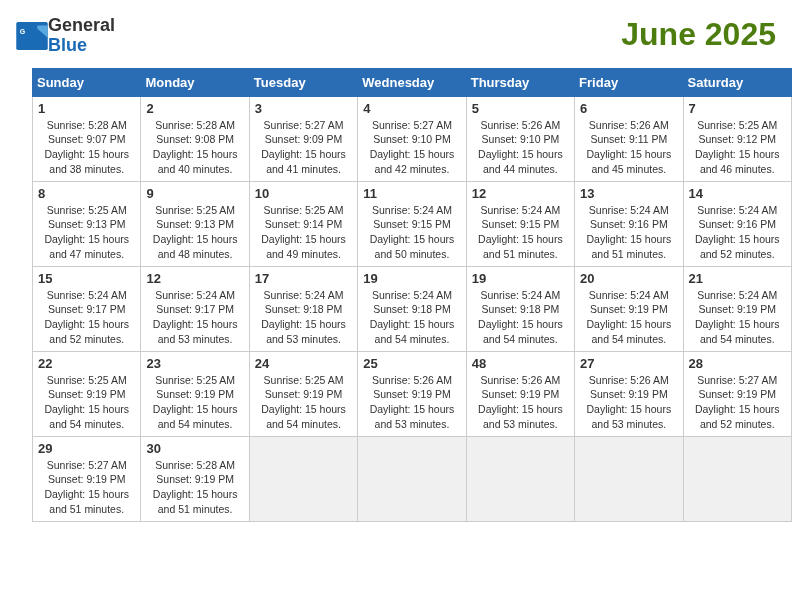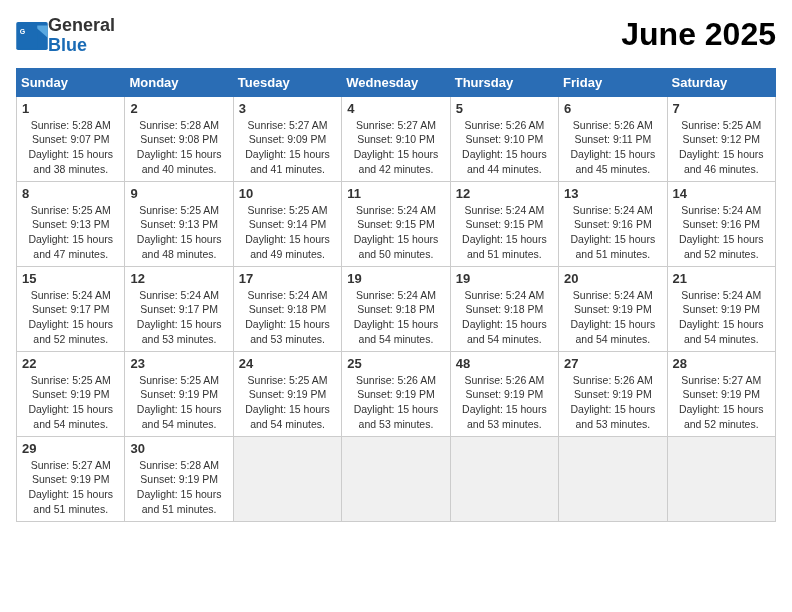--- a/index.html
+++ b/index.html
@@ -29,30 +29,31 @@
     .logo-icon {
       width: 32px;
       height: 28px;
     }
     .title-area {
       text-align: right;
     }
     .month-title {
       font-size: 32px;
       font-weight: bold;
-      color: #000000;
+      color: #4d7c0f;
     }
     .location-title {
       font-size: 15px;
       color: #555;
     }
     .calendar {
       width: 100%;
       border-collapse: collapse;
       font-size: 11px;
+      margin-left: 16px;
     }
     .calendar th {
       background: #2a6db5;
       color: #fff;
       padding: 6px 4px;
       text-align: left;
       font-size: 13px;
       font-weight: bold;
       border: 1px solid #2a6db5;
     }

